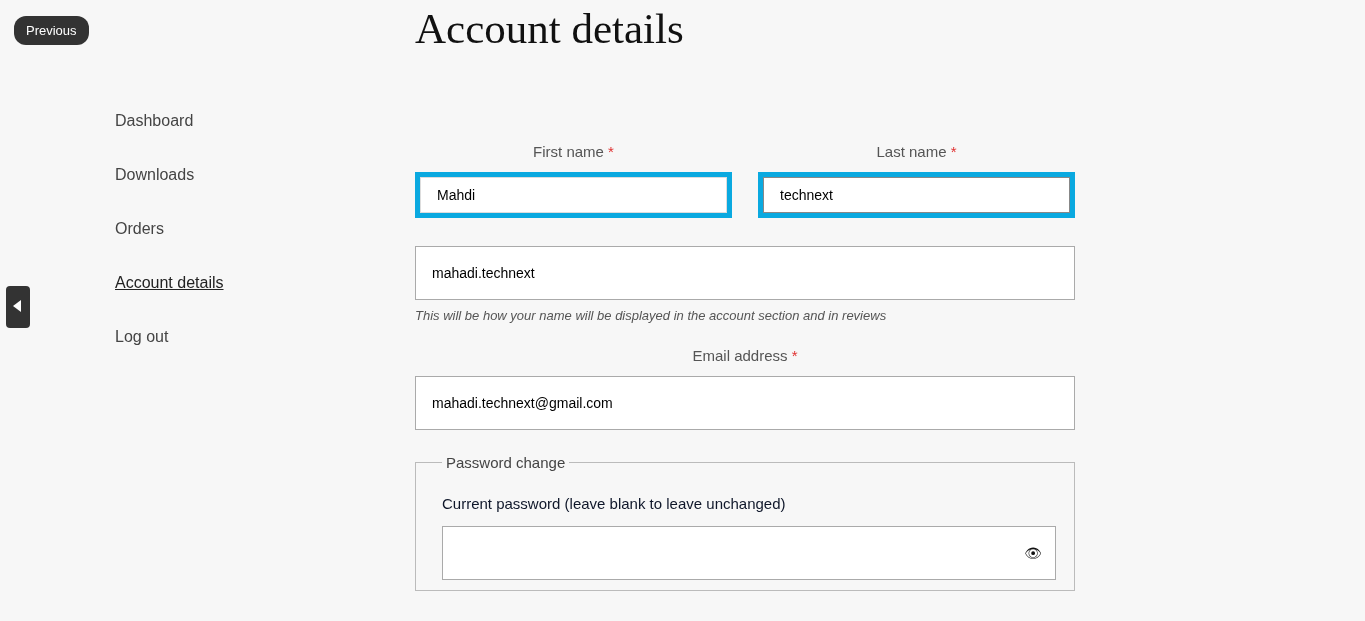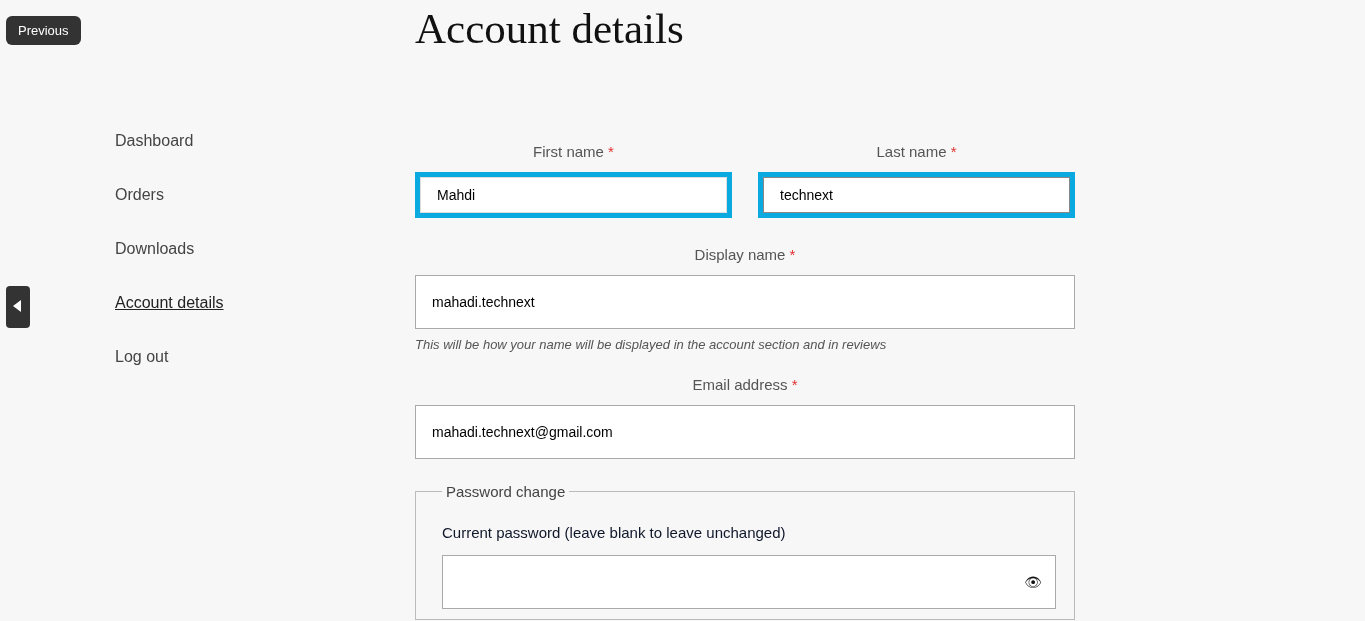--- a/index.html
+++ b/index.html
@@ -8,27 +8,27 @@
       background: #f7f7f7;
       color: #222;
       width: 1365px;
       height: 621px;
       overflow: hidden;
       position: relative;
     }
     .previous-btn {
       position: absolute;
       top: 16px;
-      left: 6px;
+      left: 14px;
       background: #333;
       color: #fff;
       font-size: 13px;
       padding: 7px 12px;
       border: none;
-      border-radius: 6px;
+      border-radius: 12px;
       cursor: pointer;
     }
     .side-tab {
       position: absolute;
       top: 286px;
       left: 6px;
       width: 24px;
       height: 42px;
       background: #333;
       border-radius: 4px;
@@ -41,21 +41,20 @@
 
     .layout {
       display: flex;
       padding-left: 115px;
       padding-top: 0;
     }
     .sidebar {
       width: 300px;
       padding-top: 112px;
       flex-shrink: 0;
-      margin-top: 20px;
     }
     .sidebar ul { list-style: none; }
     .sidebar li {
       margin-bottom: 36px;
       font-size: 16px;
       color: #444;
       cursor: pointer;
     }
     .sidebar li.active {
       text-decoration: underline;
@@ -169,22 +168,22 @@
     <svg width="10" height="12" viewBox="0 0 10 12">
         <polygon points="8,0 8,12 0,6"></polygon>
       </svg>
   </span>
 </div>
 
 <div class="layout">
   <nav class="sidebar">
     <ul>
       <li>Dashboard</li>
+      <li>Downloads</li>
       <li>Orders</li>
-      <li>Downloads</li>
       <li class="active">Account details</li>
       <li>Log out</li>
     </ul>
   </nav>
 
   <main class="main">
     <h1 class="page-title">Account details</h1>
 
     <div class="row-two">
       <div class="field">
@@ -199,23 +198,20 @@
         <label class="fld-label">
           <span>Last name</span> <span class="req">*</span>
         </label>
         <div class="hl-wrap inner-dark">
           <input class="txt" type="text" value="technext" style="">
         </div>
       </div>
     </div>
 
     <div class="field-full">
-      <label class="fld-label">
-        <span>Display name</span> <span class="req">*</span>
-      </label>
       <input class="txt" type="text" value="mahadi.technext" style="">
       <p class="hint">This will be how your name will be displayed in the account section and in reviews</p>
     </div>
 
     <div class="field-full">
       <label class="fld-label">
         <span>Email address</span> <span class="req">*</span>
       </label>
       <input class="txt" type="text" value="mahadi.technext@gmail.com" style="">
     </div>

